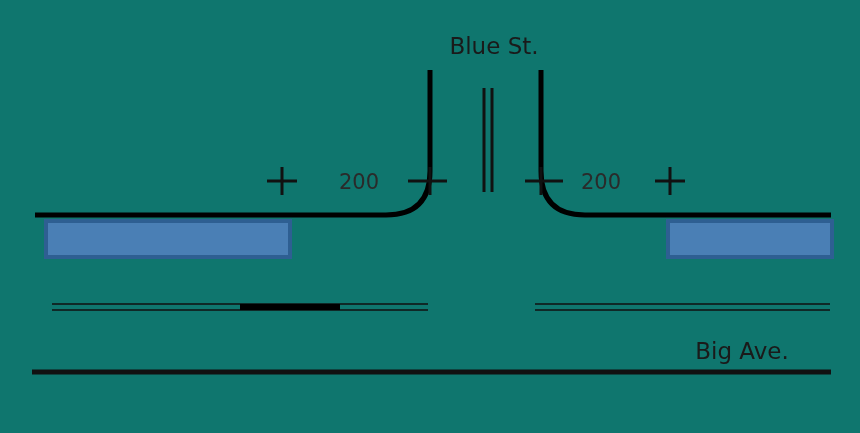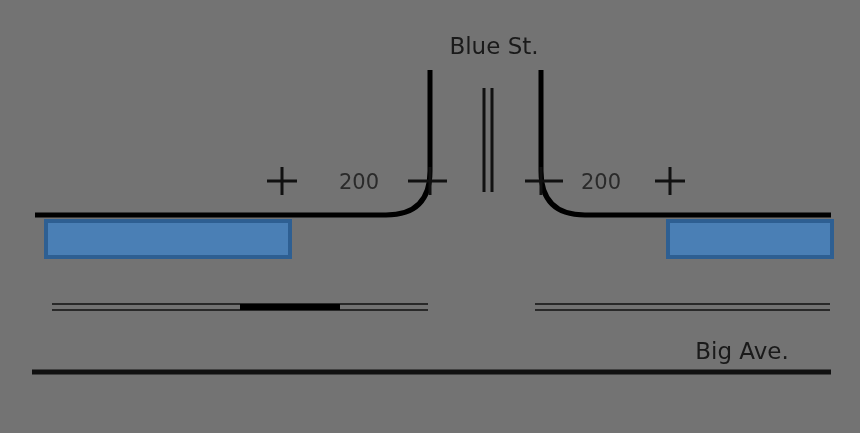--- a/index.html
+++ b/index.html
@@ -7,21 +7,21 @@
     padding: 0;
   }
   body {
     background: #f5f5f5;
     font-family: "DejaVu Sans", sans-serif;
   }
   #diagram-root {
     position: relative;
     width: 860px;
     height: 433px;
-    background: #737373;
+    background: #0f766e;
     overflow: hidden;
   }
   #plan-svg {
     position: absolute;
     left: 0;
     top: 0;
     width: 860px;
     height: 433px;
     display: block;
   }

